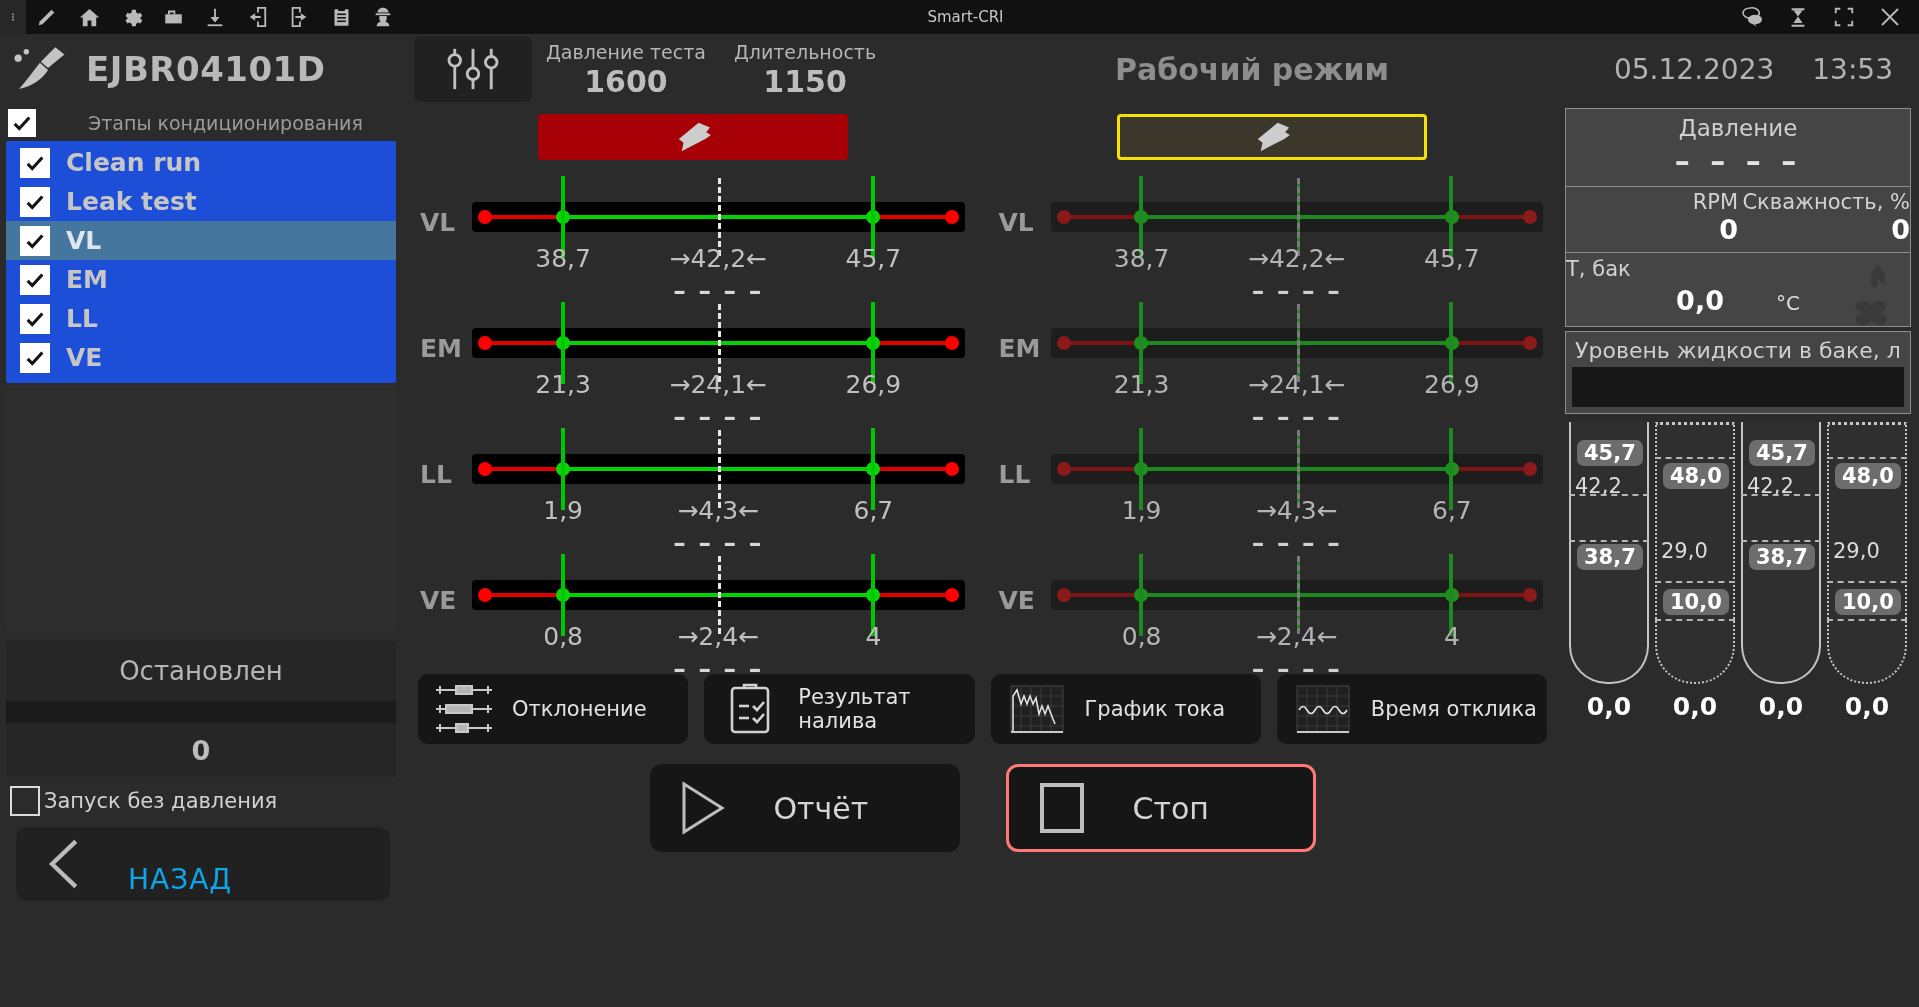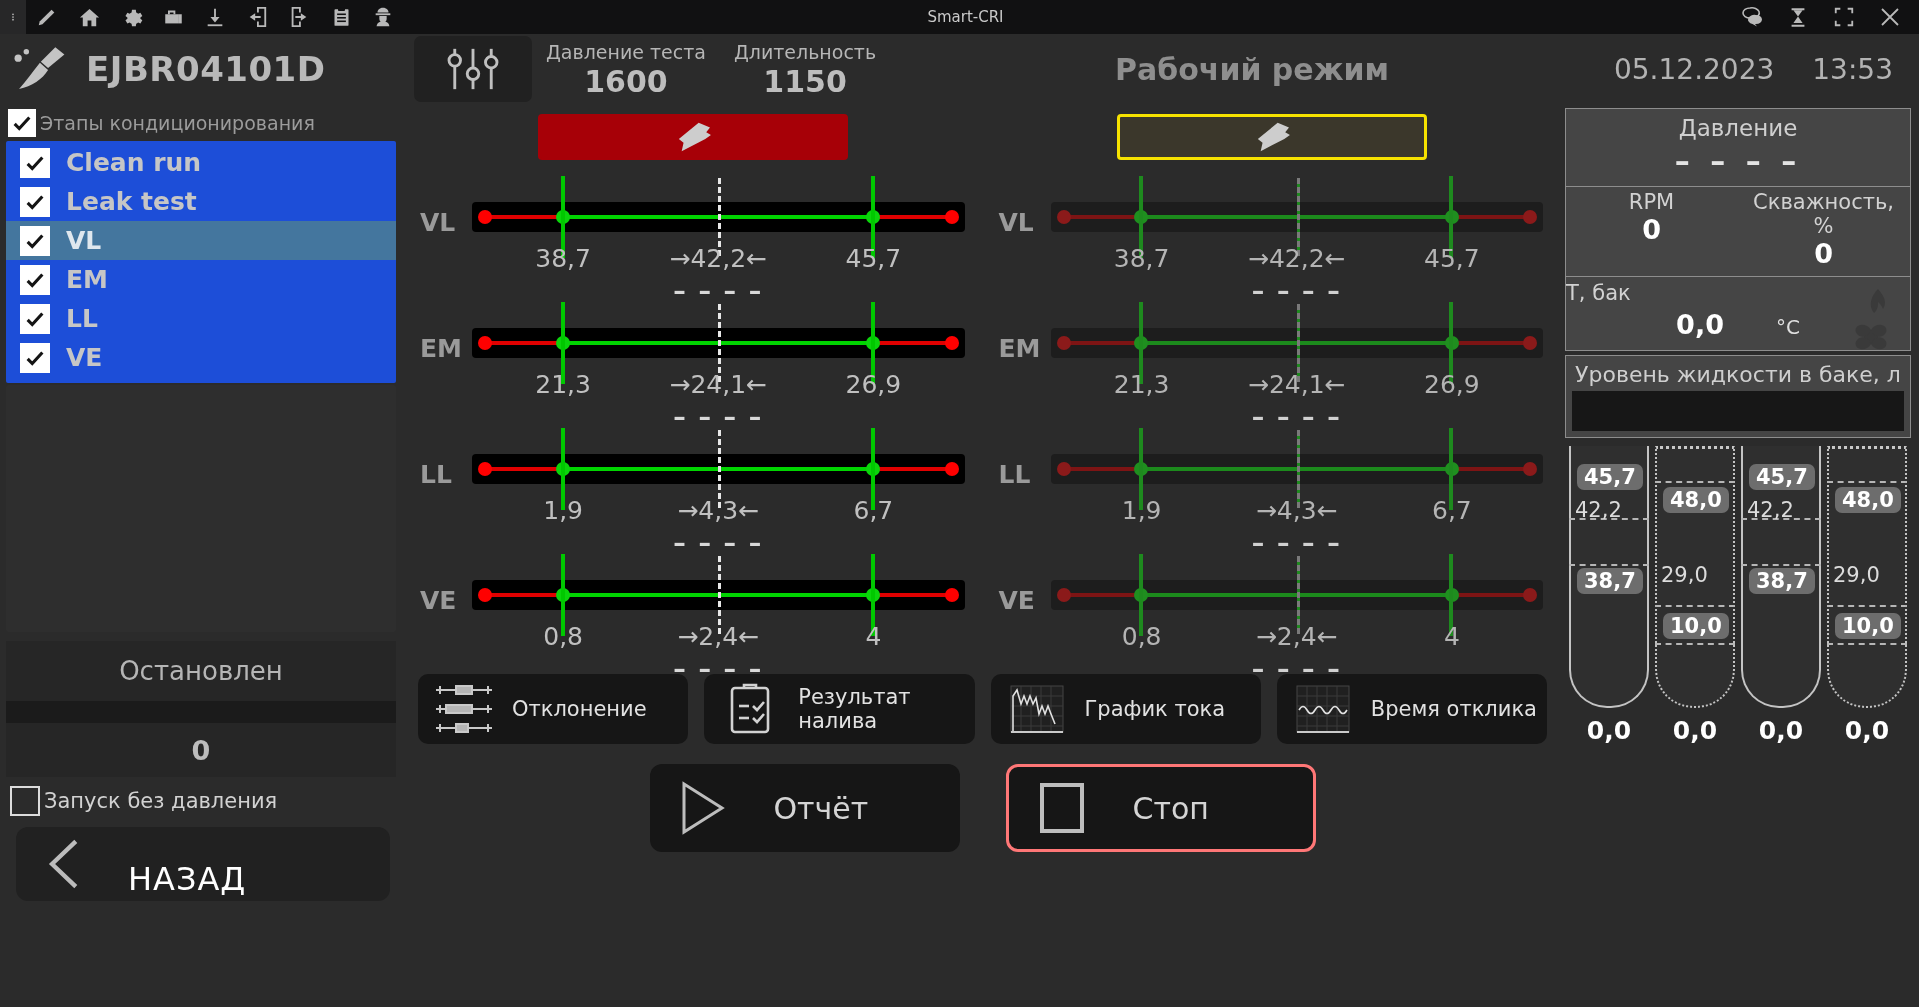--- a/index.html
+++ b/index.html
@@ -56,21 +56,21 @@
   
   #sidebar { width: 404px; background: #2b2b2b; position: relative; padding: 0 8px 0 6px; }
   #stages-header { display: flex; align-items: center; gap: 4px; padding: 5px 0 4px 2px; }
   .cbx {
     width: 26px; height: 26px; background: #fff; border: 2px solid #fff;
     display: flex; align-items: center; justify-content: center; flex: none;
   }
   .cbx svg { width: 22px; height: 22px; stroke: #141414; fill: none; stroke-width: 3.4; }
   .cbx.empty { background: transparent; border: 2px solid #dcdcdc; }
   #stages-header .cbx { width: 28px; height: 28px; }
-  #stages-header .lbl { font-size: 19px; color: #9c9c9c; }
+  #stages-header .lbl { font-size: 19px; color: #9c9c9c; margin-left: 48px; }
   #stage-list { background: #1d4ed8; border-radius: 2px; padding: 2px 0 6px 0; text-align: center; }
   .stage-row {
     height: 39px; display: flex; align-items: center; gap: 16px; padding-left: 14px;
   }
   .stage-row.sel { background: #44769e; }
   .stage-row .cbx { width: 30px; height: 30px; }
   .stage-row .name { font-size: 25px; font-weight: bold; color: #c6c6c6; }
   .stage-row.sel .name { color: #dfe7ee; }
   #stage-empty { background: #2e2e2e; border-radius: 2px; height: 247px; margin-top: 2px; }
   #status-box {
@@ -85,21 +85,21 @@
   }
   #counter-box .t { font-size: 27px; font-weight: bold; color: #bcbcbc; }
   #nopress-row { display: flex; align-items: center; gap: 4px; margin-top: 9px; padding-left: 4px; }
   #nopress-row .cbx { width: 30px; height: 30px; }
   #nopress-row .lbl { font-size: 21px; color: #d2d2d2; }
   #back-btn {
     margin: 11px 6px 0 10px; height: 74px; background: #212121; border-radius: 12px;
     display: flex; align-items: center; gap: 40px; padding-left: 26px;
   }
   #back-btn svg { width: 46px; height: 54px; stroke: #bcbcbc; fill: none; stroke-width: 4; }
-  #back-btn .t { font-size: 32px; color: #ffffff; letter-spacing: 1px; margin-top: 30px; }
+  #back-btn .t { font-size: 28px; color: #0ea5e9; letter-spacing: 1px; margin-top: 30px; }
 
   
   #center { flex: 1; background: #2b2b2b; position: relative; padding-top: 4px; }
   #inj-row { display: flex; }
   .inj-col { width: 50%; padding: 0 12px; }
   .inj-head {
     height: 46px; margin: 6px auto 4px auto; width: 310px; border-radius: 4px;
     display: flex; align-items: center; justify-content: center;
   }
   .inj-head.active { background: #a70007; border: 2px solid #a70007; }
@@ -162,21 +162,21 @@
   .run-btn.stop { border: 3px solid #f77; }
   .run-btn .t { font-size: 30px; color: #d4d4d4; }
 
   
   #right { width: 358px; background: #2b2b2b; padding: 4px 8px 0 4px; }
   #press-card { background: #454545; border: 1px solid #8d8d8d; }
   .pc-sect { border-bottom: 1px solid #8d8d8d; }
   .pc-title { text-align: center; font-size: 23px; color: #cfcfcf; padding: 6px 0 2px; }
   .pc-dashes { text-align: center; font-size: 30px; font-weight: bold; color: #e3e3e3; letter-spacing: 5px; padding-bottom: 8px; }
   .pc-two { display: flex; }
-  .pc-two > div { flex: 1; text-align: center; padding: 3px 16px 7px; }
+  .pc-two > div { flex: 1; text-align: right; padding: 3px 0 7px; }
   .pc-two .k { font-size: 21px; color: #d2d2d2; }
   .pc-two .v { font-size: 27px; font-weight: bold; color: #fff; }
   #tank-sect { position: relative; padding: 4px 0 10px; }
   #tank-sect .k { font-size: 21px; color: #d2d2d2; }
   #tank-vals { display: flex; align-items: baseline; justify-content: center; gap: 52px; padding-top: 4px; }
   #tank-vals .v { font-size: 27px; font-weight: bold; color: #fff; }
   #tank-vals .u { font-size: 20px; color: #e0e0e0; }
   #fanicon { position: absolute; right: 8px; top: 10px; width: 62px; height: 70px; fill: #3a3a3a; }
   #level-card { background: #454545; border: 1px solid #8d8d8d; margin-top: 4px; }
   #level-card .k { text-align: center; font-size: 22px; color: #cfcfcf; padding: 6px 0 4px; border-radius: 14px; }

